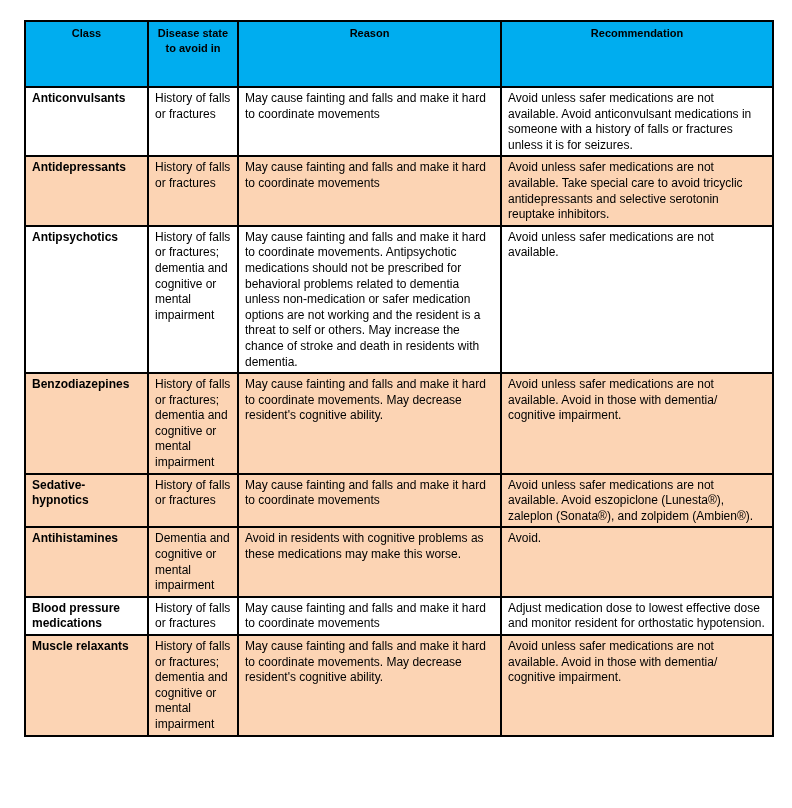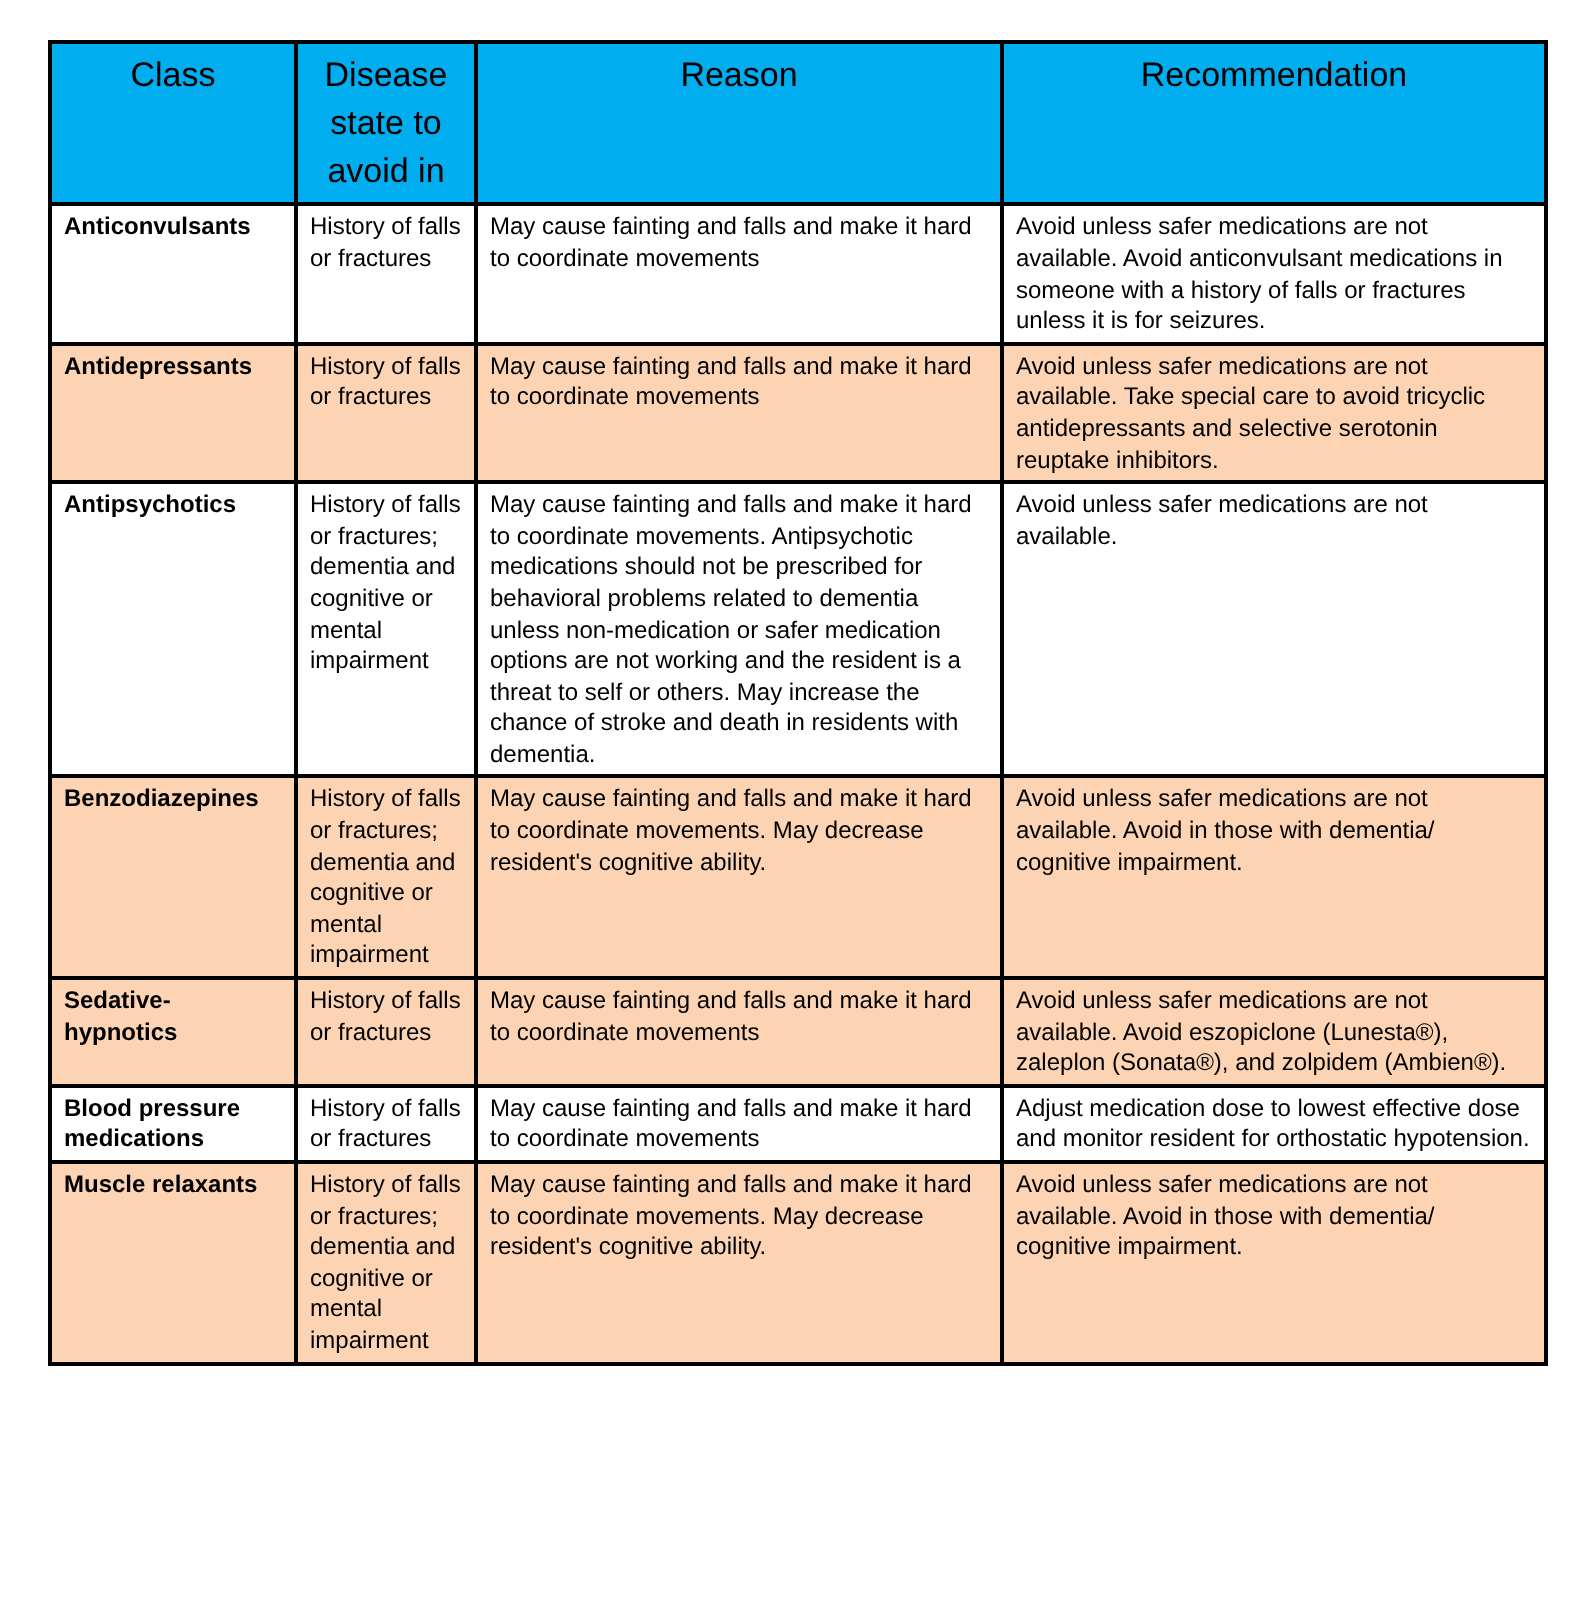--- a/index.html
+++ b/index.html
@@ -23,22 +23,22 @@
     table-layout: fixed;
   }
   .med-table th, .med-table td {
     border: 2px solid var(--border-color, #000);
     vertical-align: top;
     overflow: hidden;
     word-wrap: break-word;
   }
   .med-table th {
     background: var(--header-bg, #00ADEF);
-    font-size: 17px;
-    font-weight: normal;
+    font-size: 11px;
+    font-weight: bold;
     text-align: center;
     line-height: 1.4;
     padding: 4px 4px;
   }
   .med-table td {
     font-size: 12px;
     line-height: 1.3;
     padding: 3px 6px 2px 6px;
     background: var(--row-bg, #fff);
   }
@@ -89,20 +89,26 @@
           <td>History of falls or fractures; dementia and cognitive or mental impairment</td>
           <td>May cause fainting and falls and make it hard to coordinate movements. May decrease resident's cognitive ability.</td>
           <td>Avoid unless safer medications are not available. Avoid in those with dementia/ cognitive impairment.</td>
         </tr>
         <tr class="shaded" style="height: 43px;">
           <td class="class-cell">Sedative-hypnotics</td>
           <td>History of falls or fractures</td>
           <td>May cause fainting and falls and make it hard to coordinate movements</td>
           <td>Avoid unless safer medications are not available. Avoid eszopiclone (Lunesta®), zaleplon (Sonata®), and zolpidem (Ambien®).</td>
         </tr>
+        <tr class="shaded" style="height: 57px;">
+          <td class="class-cell">Antihistamines</td>
+          <td>Dementia and cognitive or mental impairment</td>
+          <td>Avoid in residents with cognitive problems as these medications may make this worse.</td>
+          <td>Avoid.</td>
+        </tr>
         <tr class="unshaded" style="height: 35px;">
           <td class="class-cell">Blood pressure medications</td>
           <td>History of falls or fractures</td>
           <td>May cause fainting and falls and make it hard to coordinate movements</td>
           <td>Adjust medication dose to lowest effective dose and monitor resident for orthostatic hypotension.</td>
         </tr>
         <tr class="shaded" style="height: 88px;">
           <td class="class-cell">Muscle relaxants</td>
           <td>History of falls or fractures; dementia and cognitive or mental impairment</td>
           <td>May cause fainting and falls and make it hard to coordinate movements. May decrease resident's cognitive ability.</td>

